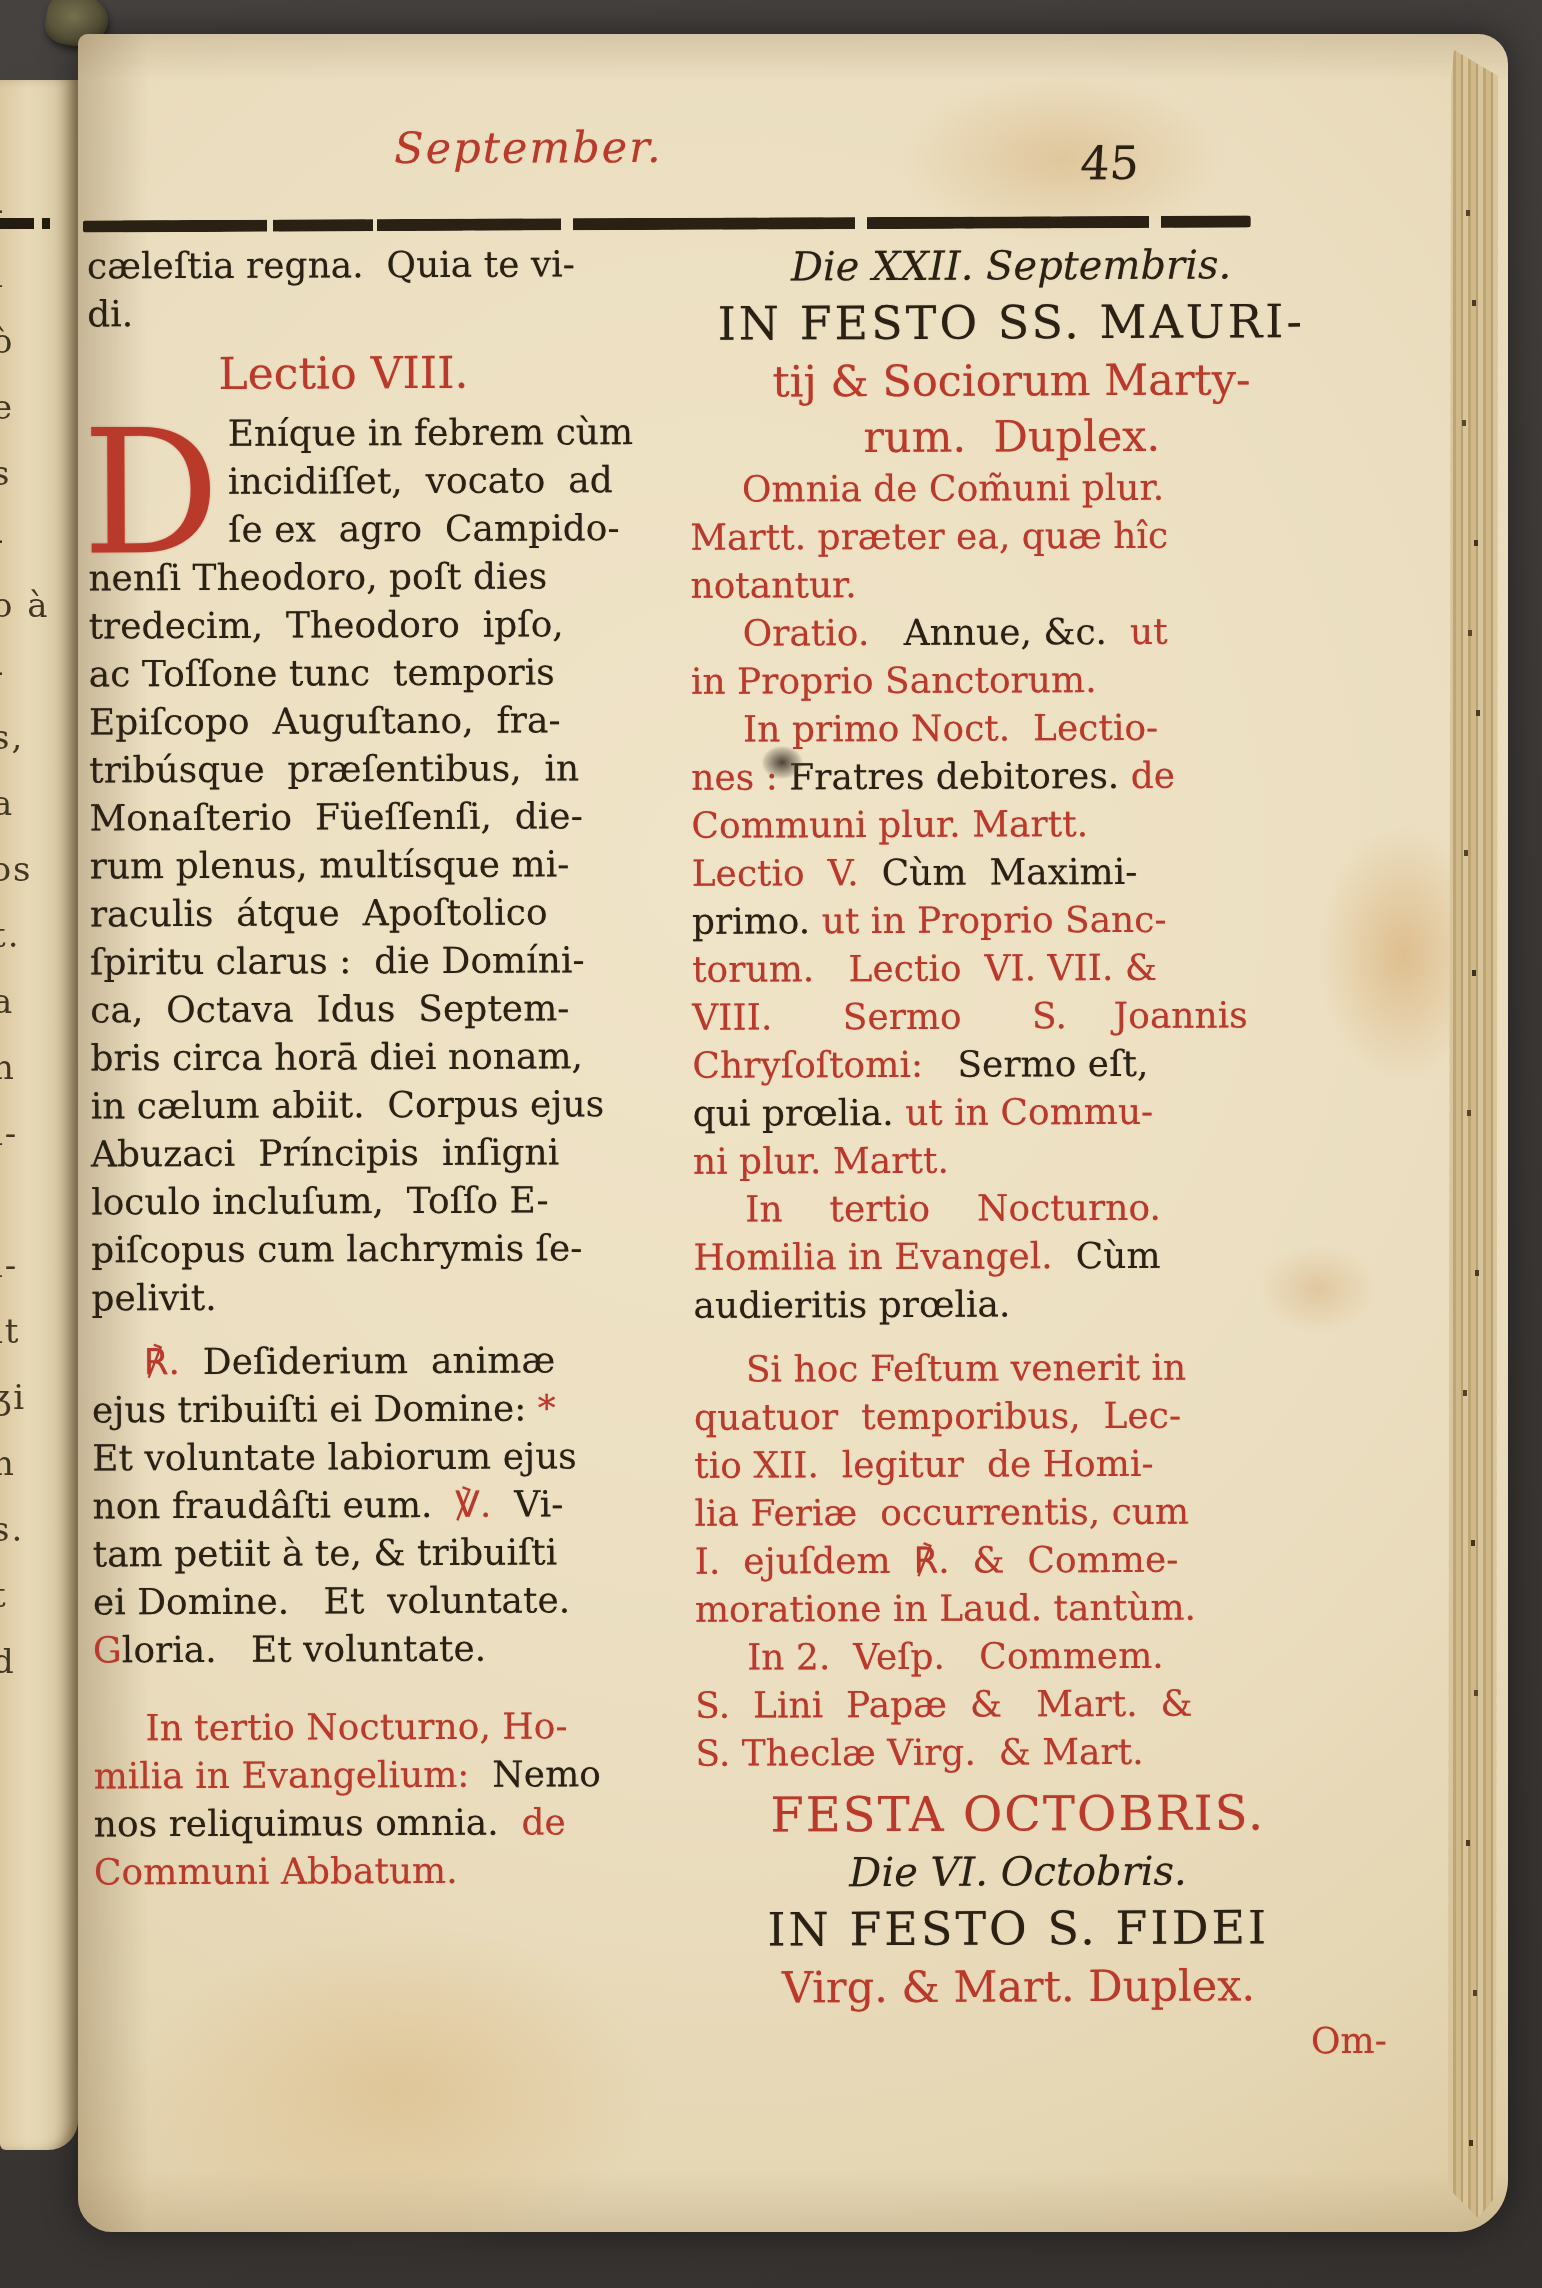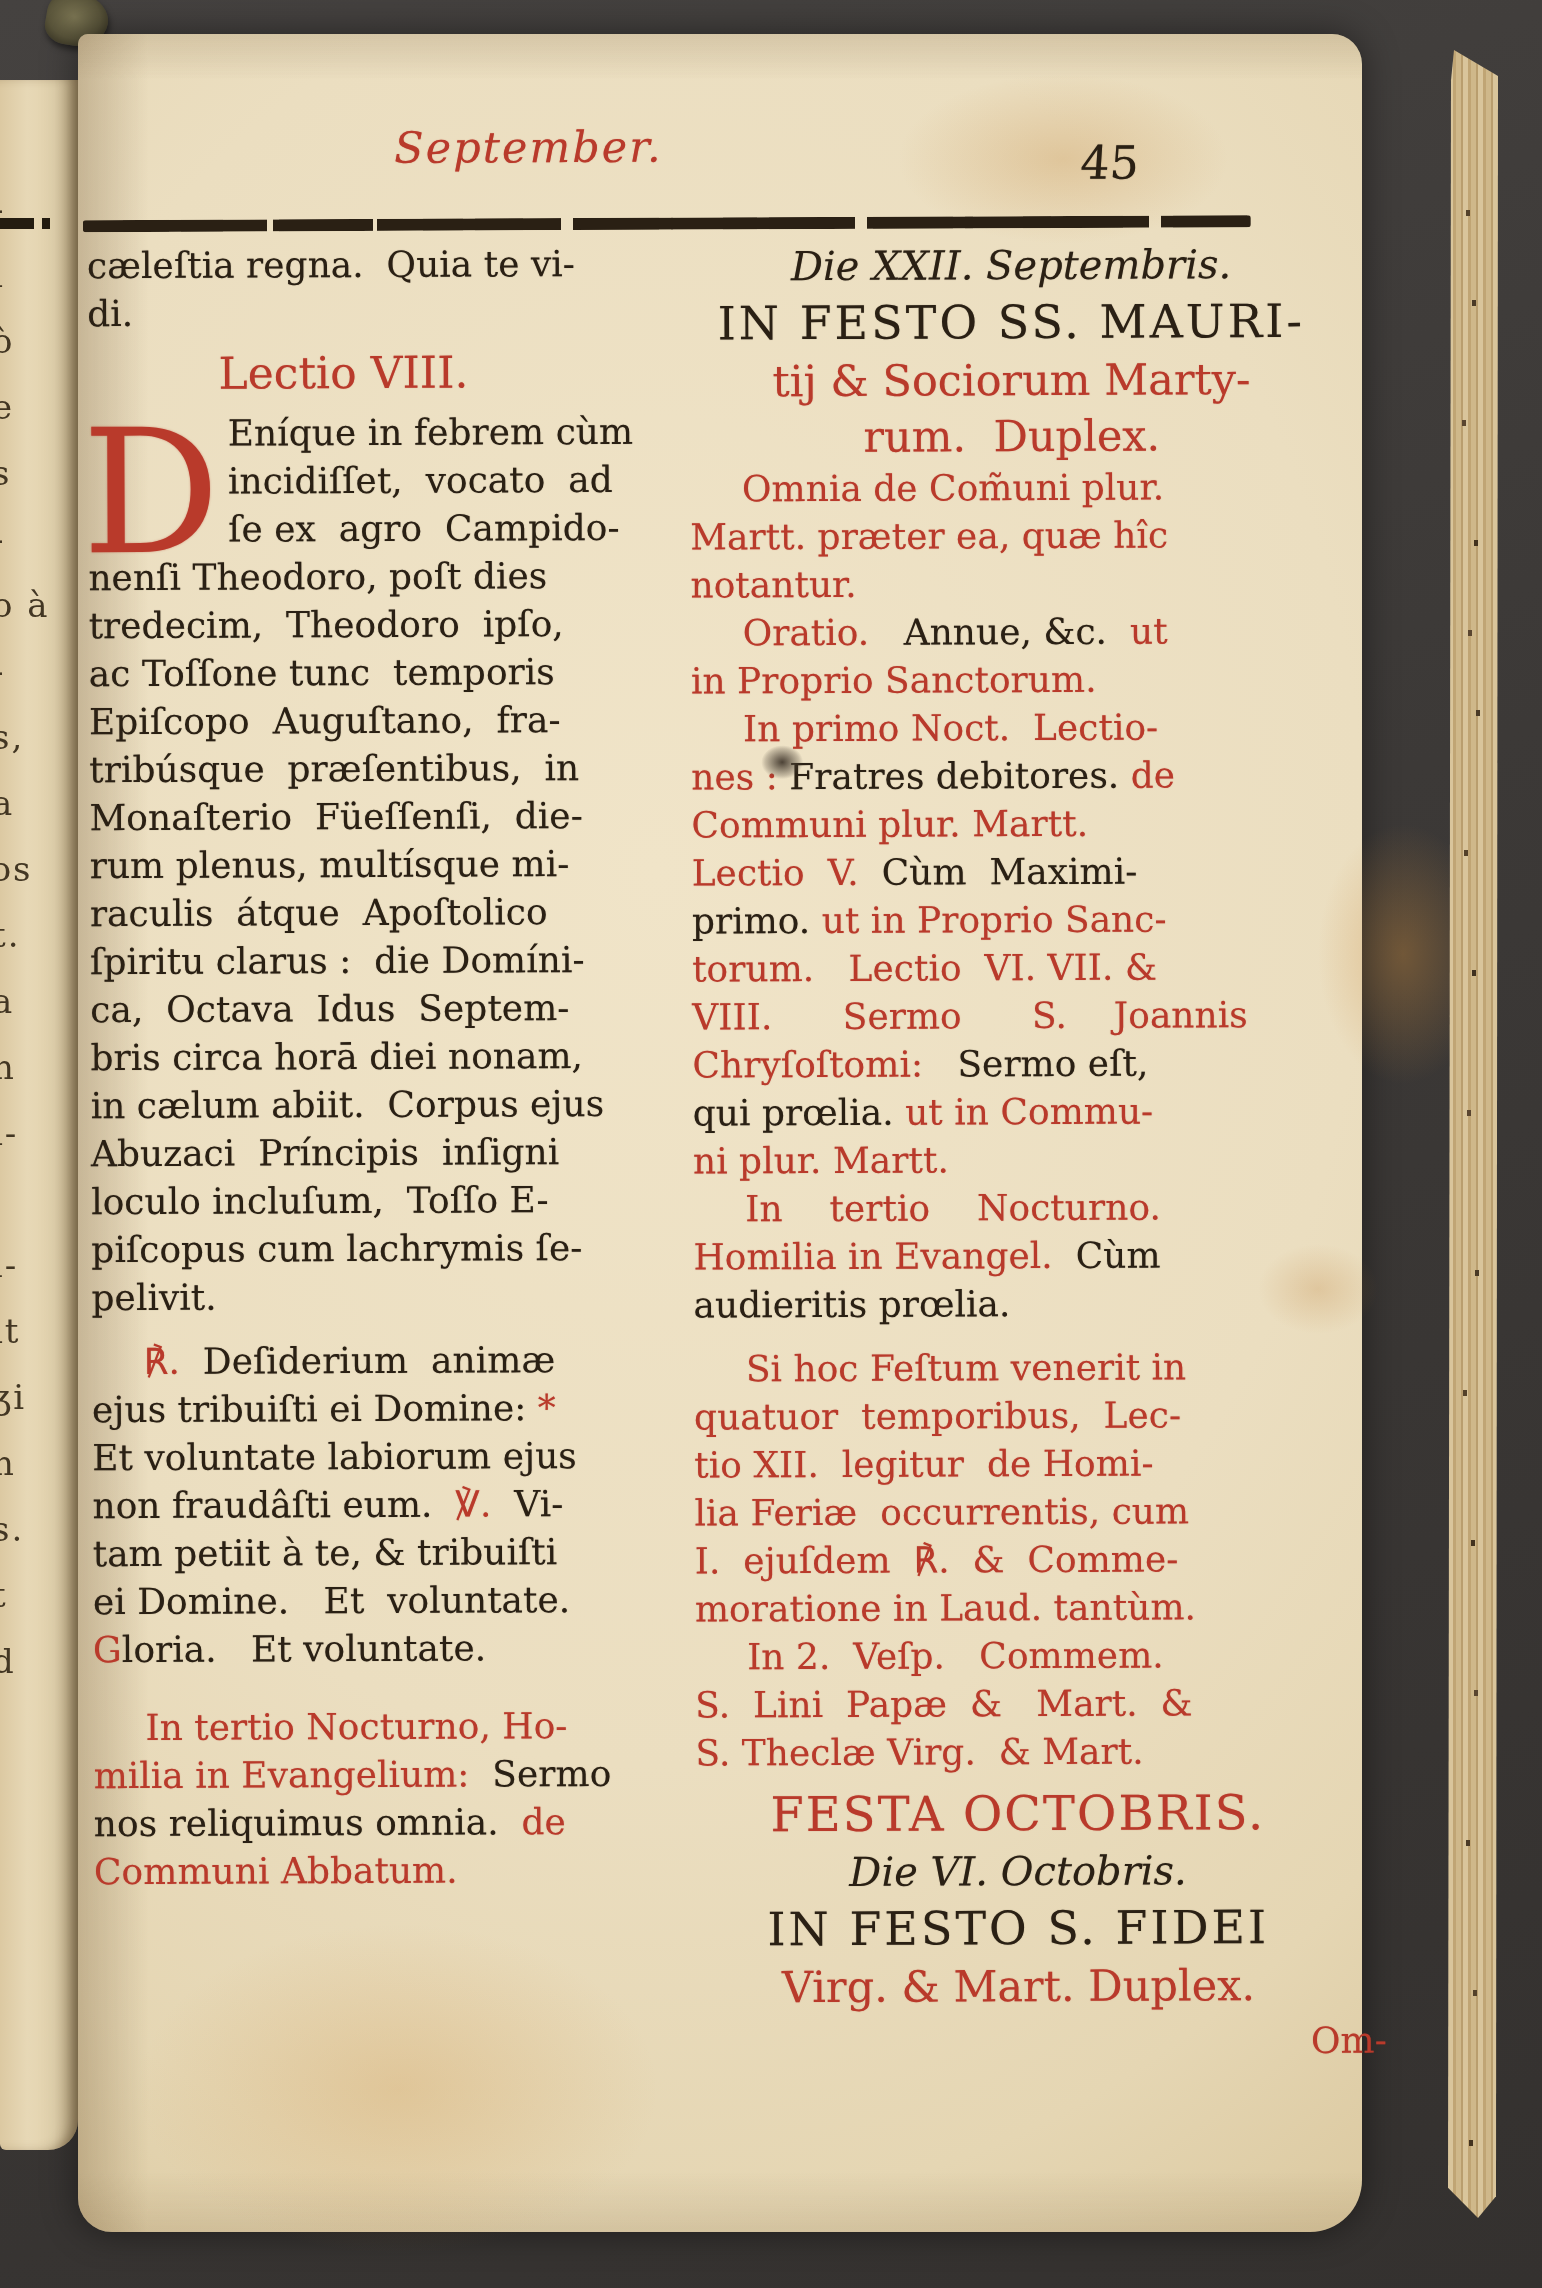--- a/index.html
+++ b/index.html
@@ -20,21 +20,21 @@
   .verso-frags div{height:66px;}
   .verso-rule{position:absolute;left:0;top:138px;width:50px;height:11px;
     background:repeating-linear-gradient(90deg,#241c10 0 34px,rgba(36,28,16,0) 34px 42px);}
   
   .thread{position:absolute;left:46px;top:-6px;width:62px;height:52px;
     background:radial-gradient(60% 60% at 45% 45%,#7a7452,#59543a 70%,#3e3a28);
     border-radius:45% 55% 60% 40%;transform:rotate(10deg);
     box-shadow:2px 4px 6px rgba(0,0,0,.5);}
   
   .page{
-    position:absolute;left:78px;top:34px;width:1284px;height:2198px;
+    position:absolute;left:78px;top:34px;width:1430px;height:2198px;
     background:radial-gradient(115% 85% at 45% 38%,#f0e4c8 0%,#ebdec0 48%,#e5d6b3 72%,#d9c69c 90%,#ccb488 100%);
     border-radius:10px 30px 52px 34px;
     box-shadow:0 0 36px rgba(0,0,0,.45);
   }
   .page::before{content:"";position:absolute;inset:0;border-radius:inherit;
     background:linear-gradient(90deg,rgba(116,90,54,.30),rgba(116,90,54,0) 70px),
                linear-gradient(180deg,rgba(116,90,54,.18),rgba(116,90,54,0) 46px),
                linear-gradient(0deg,rgba(116,90,54,.15),rgba(116,90,54,0) 60px);}
   .stain{position:absolute;border-radius:50%;pointer-events:none;}
   .stain.s1{left:820px;top:40px;width:330px;height:170px;
@@ -158,21 +158,21 @@
         <div class="ln body">piſcopus cum lachrymis ſe-</div>
         <div class="ln body">pelivit.</div>
         <div class="ln body ind gap-sm"><span class="red">℟.</span><span class="">  Deſiderium  animæ</span></div>
         <div class="ln body"><span class="">ejus tribuiſti ei Domine: </span><span class="red">*</span></div>
         <div class="ln body">Et voluntate labiorum ejus</div>
         <div class="ln body"><span class="">non fraudâſti eum.  </span><span class="red">℣.</span><span class="">  Vi-</span></div>
         <div class="ln body">tam petiit à te, &amp; tribuiſti</div>
         <div class="ln body">ei Domine.   Et  voluntate.</div>
         <div class="ln body"><span class="red">G</span><span class="">loria.   Et voluntate.</span></div>
         <div class="ln body ind gap-md red">In tertio Nocturno, Ho-</div>
-        <div class="ln body"><span class="red">milia in Evangelium:  </span><span class="">Sermo</span></div>
+        <div class="ln body"><span class="red">milia in Evangelium:  </span><span class="">Nemo</span></div>
         <div class="ln body"><span class="">nos reliquimus omnia.  </span><span class="red">de</span></div>
         <div class="ln body red">Communi Abbatum.</div>
       </div>
 
     <div class="col col-right" id="col-right">
         <div class="ln italic">Die XXII. Septembris.</div>
         <div class="ln caps">IN FESTO SS. MAURI-</div>
         <div class="ln red-lg red">tij &amp; Sociorum Marty-</div>
         <div class="ln red-lg red">rum.  Duplex.</div>
         <div class="ln body ind red">Omnia de Com̃uni plur.</div>

